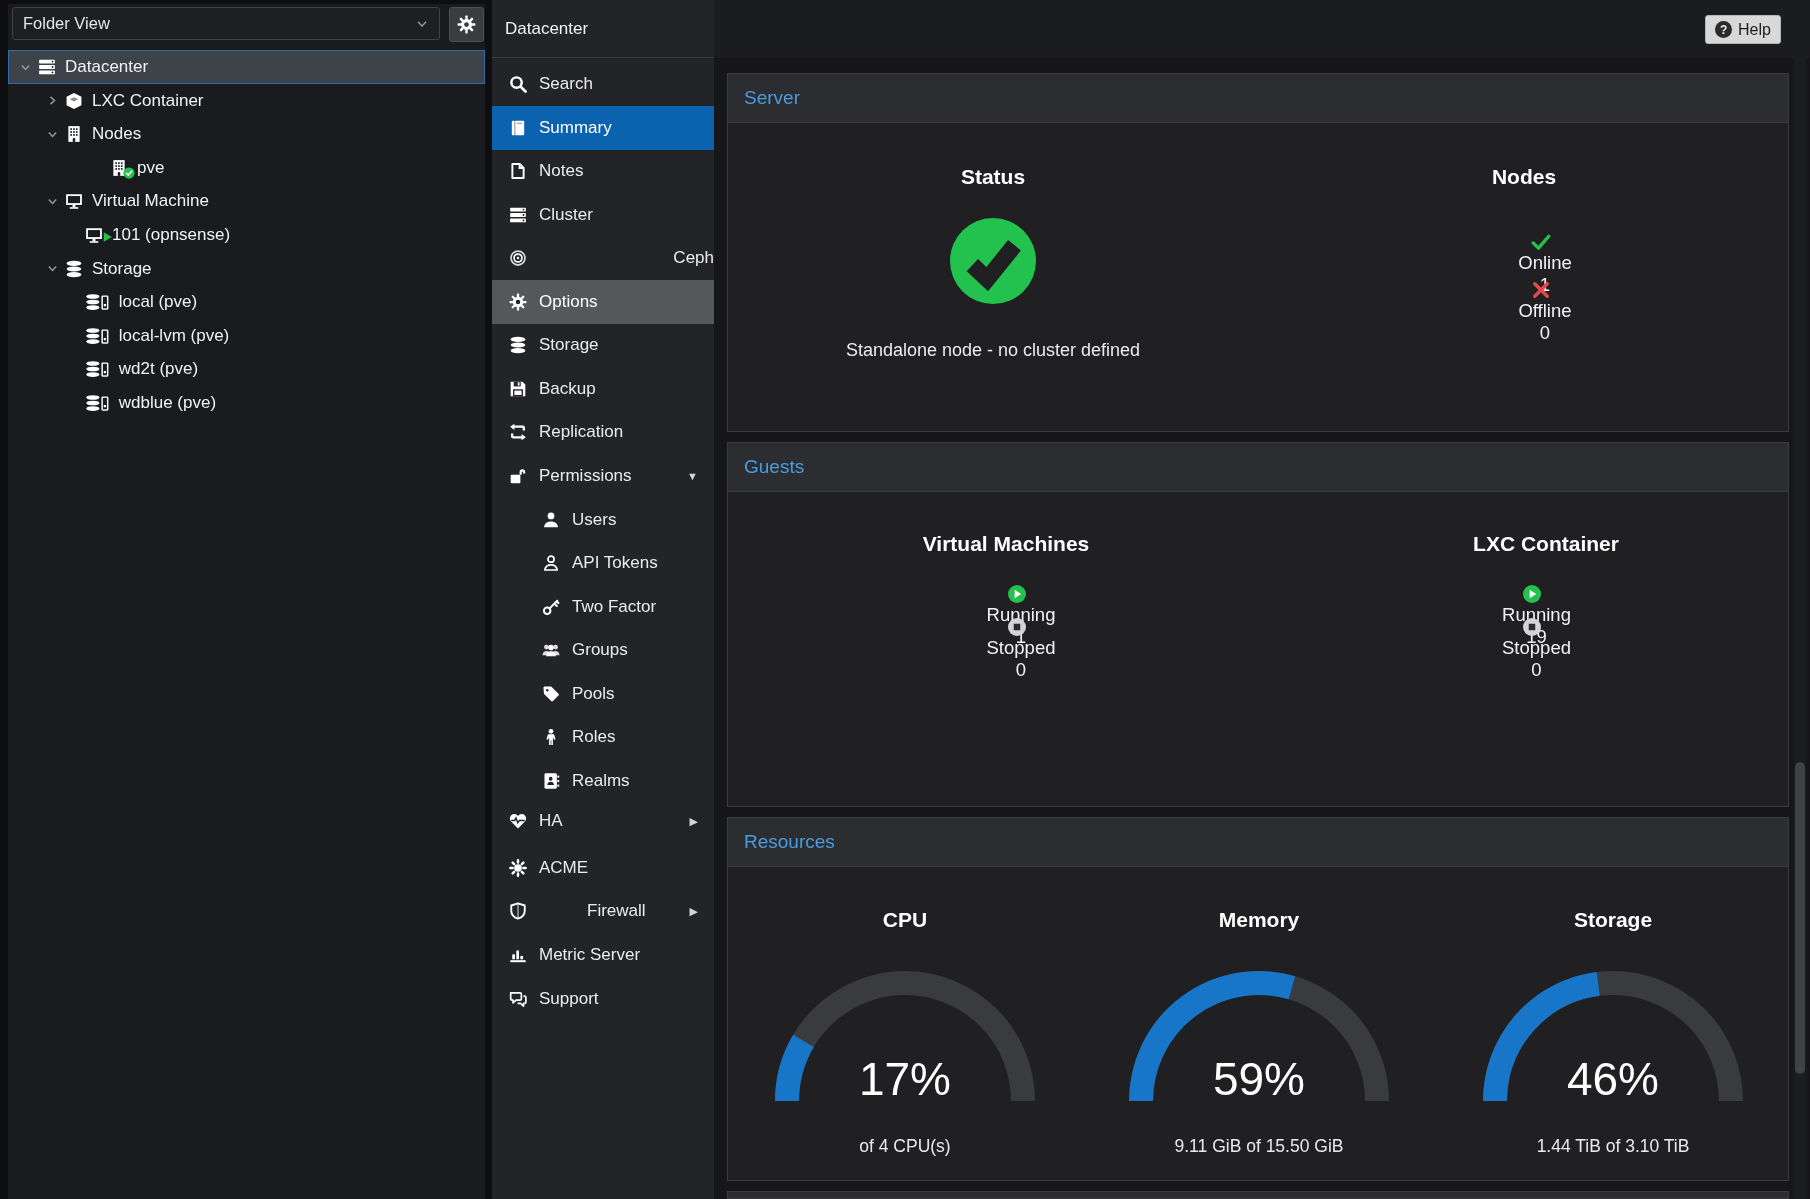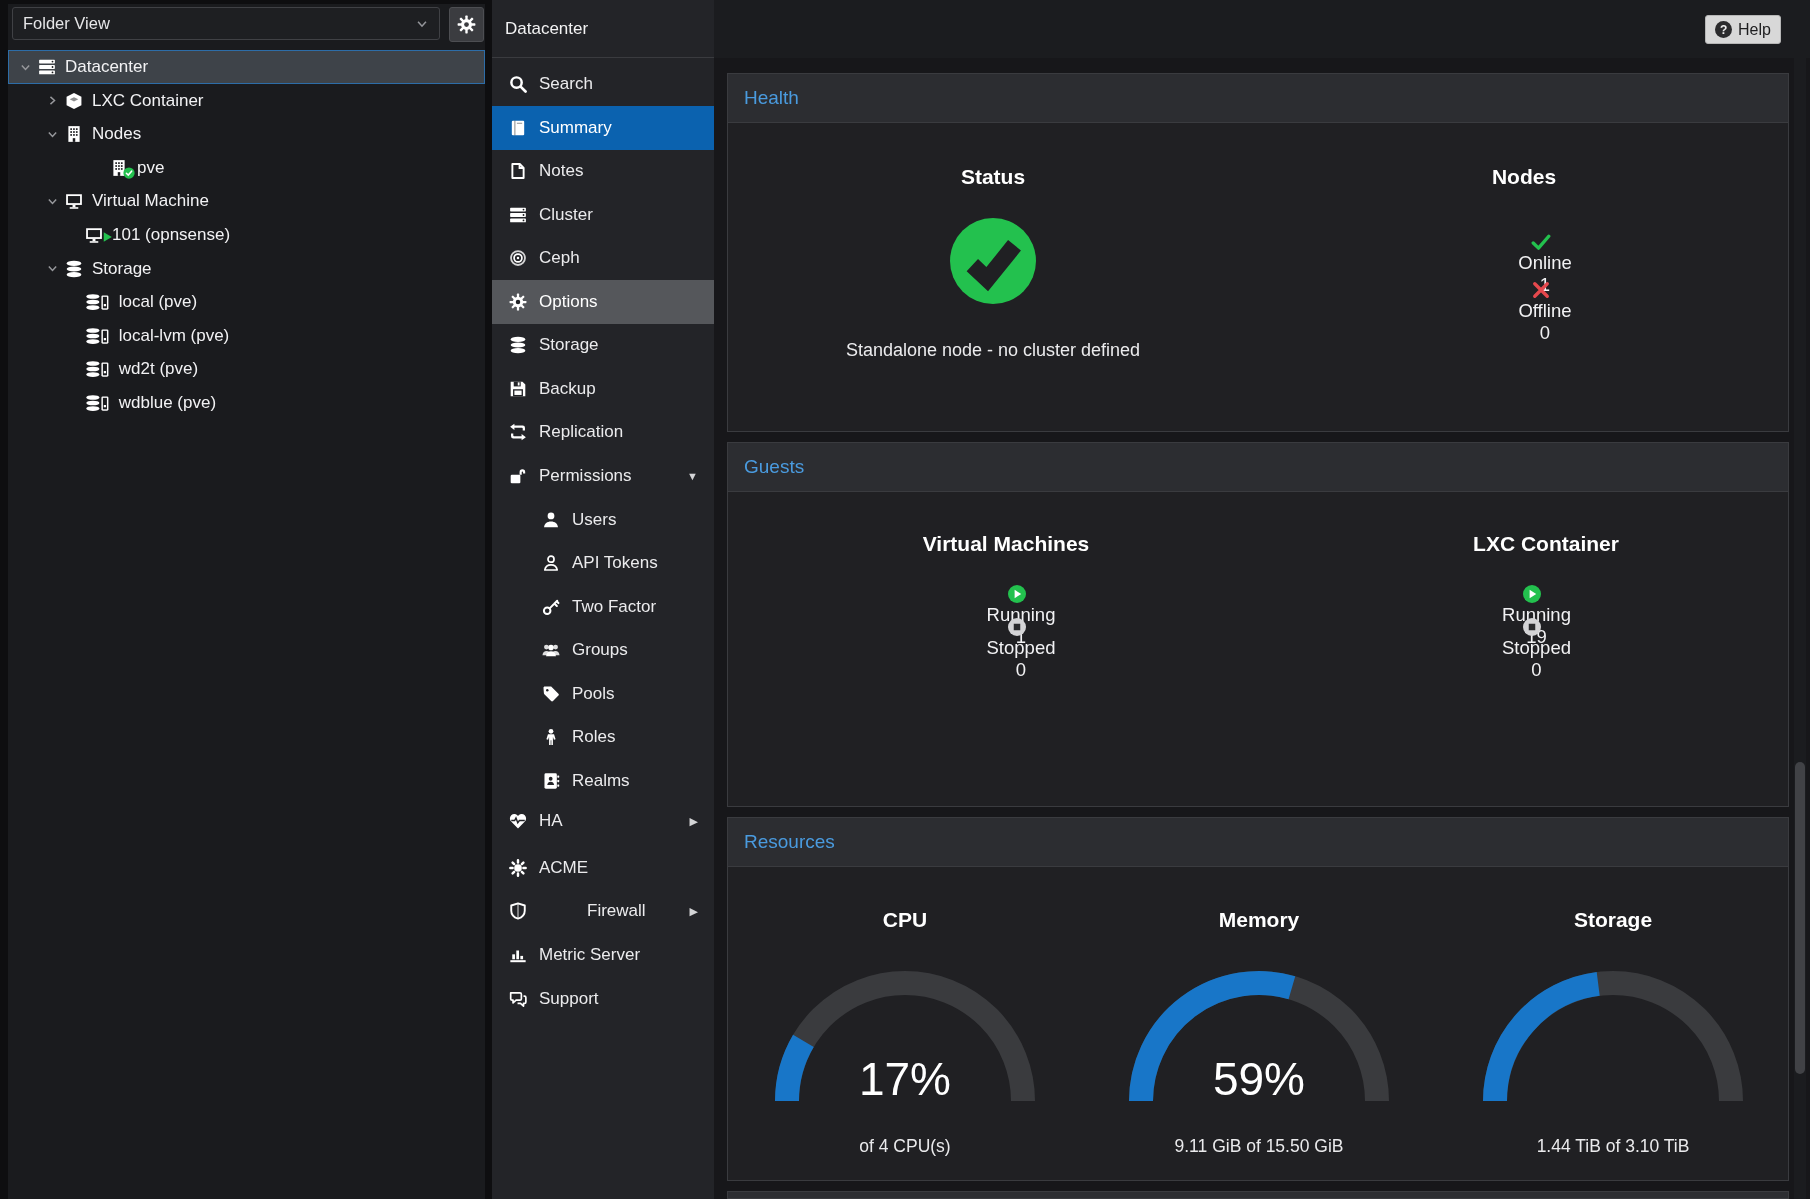--- a/index.html
+++ b/index.html
@@ -331,21 +331,21 @@
             </g>
             <g fill="#1a1b1e">
               <circle cx="12.9" cy="3.2" r="0.8"></circle>
               <circle cx="12.9" cy="8" r="0.8"></circle>
               <circle cx="12.9" cy="12.8" r="0.8"></circle>
             </g>
           </svg>
         </span>
         <span>Cluster</span>
       </div>
-      <div class="nav-item" style="top: 236.2px;">
+      <div class="nav-item" style="top: 236.2px; justify-content: space-between;">
         <span class="nicon">
           <svg viewBox="0 0 16 16" fill="none" stroke="currentColor">
             <circle cx="8" cy="8" r="6.2" stroke-width="1.6" opacity=".8"></circle>
             <circle cx="8" cy="8" r="3.5" stroke-width="1.5"></circle>
             <circle cx="8" cy="8" r="1.1" fill="currentColor" stroke="none"></circle>
           </svg>
         </span>
         <span>Ceph</span>
       </div>
       <div class="nav-item hover" style="top: 279.75px;">
@@ -534,21 +534,21 @@
 <div id="topbar" class="abs"></div>
 <div id="help-btn" class="abs">
   <span class="qmark">?</span>
   <span>Help</span>
 </div>
 
 <div id="main-bg" class="abs"></div>
 
 <div class="panel" id="health-panel" style="top:73px;height:359px;">
   <div class="panel-header">
-    <span>Health</span>
+    <span>Server</span>
   </div>
   <div class="col-heading" style="left:115px;top:91px;">Status</div>
   <div class="abs" style="left:222px;top:144px;width:86px;height:86px;">
     <svg viewBox="0 0 52 52" width="86" height="86">
         <circle cx="26" cy="26" r="26" fill="#23c14e"></circle>
         <path d="M13.5 28.5 22.5 37 39 16.5" fill="none" stroke="#202023" stroke-width="10"></path>
       </svg>
   </div>
   <div class="sub-text" style="left:65px;top:266px;width:400px;">Standalone node - no cluster defined</div>
   <div class="col-heading" style="left:646px;top:91px;">Nodes</div>
@@ -645,19 +645,20 @@
         <path d="M32 152 A118 118 0 0 1 182.9 38.7" fill="none" stroke="#1876c8" stroke-width="24"></path>
       </svg></div>
   <div class="gauge-pct" id="gauge-pct-1" style="left:381px;top:234px;">59%</div>
   <div class="gauge-sub" style="left:381px;top:318px;">9.11 GiB of 15.50 GiB</div>
 
   <div class="col-heading" style="left:735px;top:90px;">Storage</div>
   <div class="gauge-box" id="gauge-svg-2" style="left:735px;top:131px;"><svg width="300" height="166" viewBox="0 0 300 166">
         <path d="M32 152 A118 118 0 0 1 268 152" fill="none" stroke="#3a3b3e" stroke-width="24"></path>
         <path d="M32 152 A118 118 0 0 1 135.2 34.9" fill="none" stroke="#1876c8" stroke-width="24"></path>
       </svg></div>
+  <div class="gauge-pct" id="gauge-pct-2" style="left:735px;top:234px;">46%</div>
   <div class="gauge-sub" style="left:735px;top:318px;">1.44 TiB of 3.10 TiB</div>
 </div>
 
 <div class="panel" style="top:1191px;height:8px;background:#2c2d31;"></div>
 
 <div id="scroll-track" class="abs"></div>
 <div id="scroll-thumb" class="abs"></div>
 
 </body></html>

